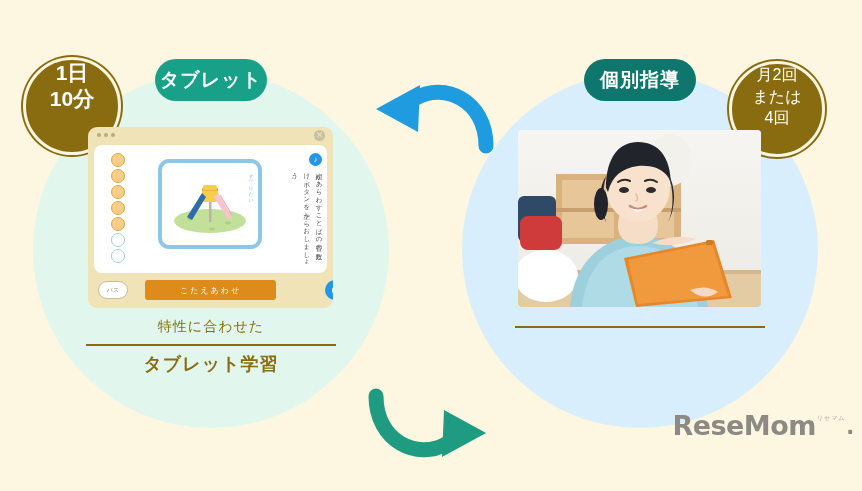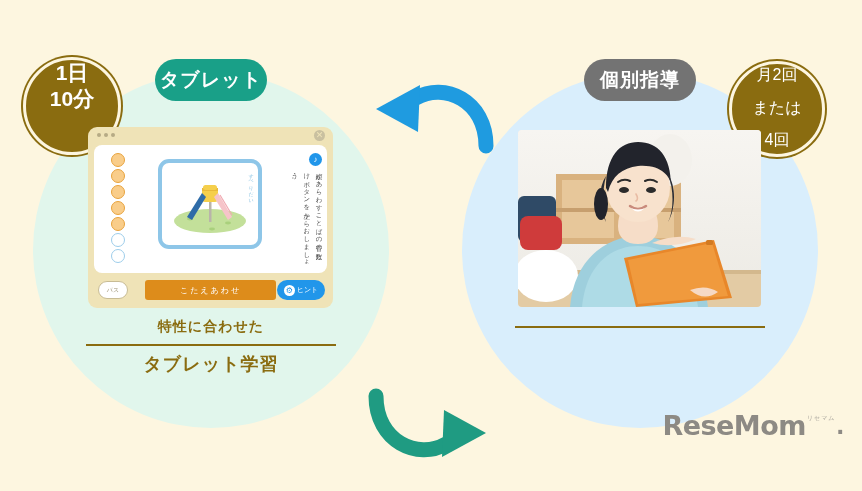--- a/index.html
+++ b/index.html
@@ -66,21 +66,21 @@
     width: 112px;
     height: 42px;
     background: #19a088;
     font-size: 19px;
   }
   .pill-kobetsu {
     left: 584px;
     top: 59px;
     width: 112px;
     height: 42px;
-    background: #737373;
+    background: #0f766e;
     font-size: 19px;
   }
 
   
   .badge {
     position: absolute;
     border-radius: 50%;
     background: #8a6c10;
     border: 3px solid #fdf6e0;
     box-shadow: 0 0 0 2px #8a6c10;
@@ -100,21 +100,20 @@
     font-weight: bold;
     line-height: 1.25;
   }
   .badge-right {
     left: 729px;
     top: 61px;
     width: 96px;
     height: 96px;
     font-size: 16px;
     line-height: 1.35;
-    gap: 11px;
   }
   .badge-line { display: block; }
 
   
   .tablet {
     position: absolute;
     left: 88px;
     top: 127px;
     width: 245px;
     height: 181px;
@@ -235,20 +234,21 @@
     line-height: 1.9;
     color: #4a4a4a;
     letter-spacing: 0.6px;
   }
   .tablet-footer {
     position: absolute;
     left: 0;
     bottom: 0;
     width: 100%;
     height: 33px;
+    padding-left: 48px;
   }
   .btn-pass {
     position: absolute;
     left: 10px;
     top: 6px;
     width: 30px;
     height: 18px;
     border-radius: 999px;
     background: #ffffff;
     border: 1px solid #c8bc95;
@@ -315,38 +315,38 @@
   
   .caption {
     position: absolute;
     text-align: center;
     color: #8a6c10;
   }
   .caption-left { left: 86px; top: 318px; width: 250px; }
   .caption-right { left: 515px; top: 318px; width: 250px; }
   .caption-sub {
     font-size: 14px;
-    font-weight: bold;
+    font-weight: normal;
     letter-spacing: 1px;
   }
   .caption-rule {
     height: 2px;
     background: #8a6c10;
     margin: 8px 0 6px 0;
   }
   .caption-main {
     font-size: 18px;
     font-weight: bold;
     letter-spacing: 1px;
   }
 
   
   .logo {
     position: absolute;
-    right: 18px;
+    right: 8px;
     bottom: 14px;
     display: flex;
     align-items: flex-end;
     gap: 1px;
   }
   .logo-word {
     font-size: 27px;
     font-weight: bold;
     color: #8d8a84;
     letter-spacing: -0.5px;

